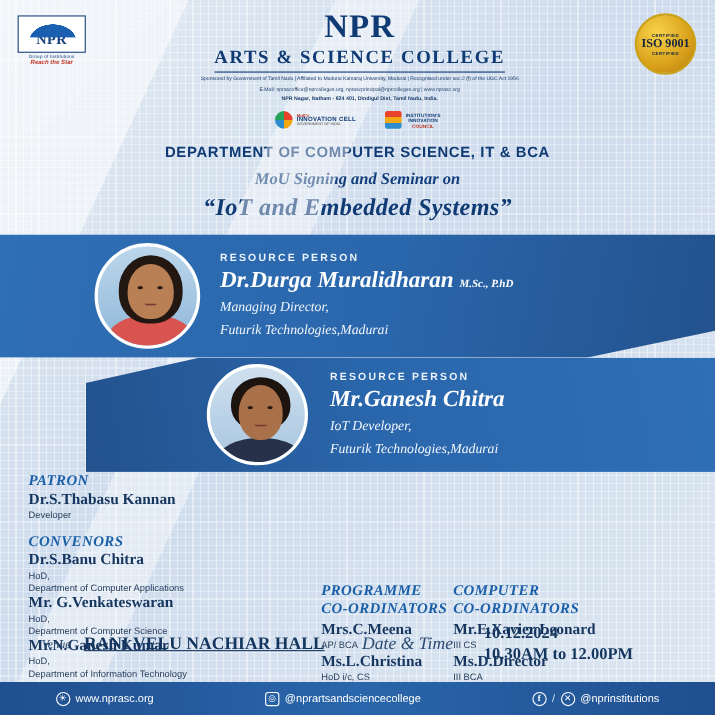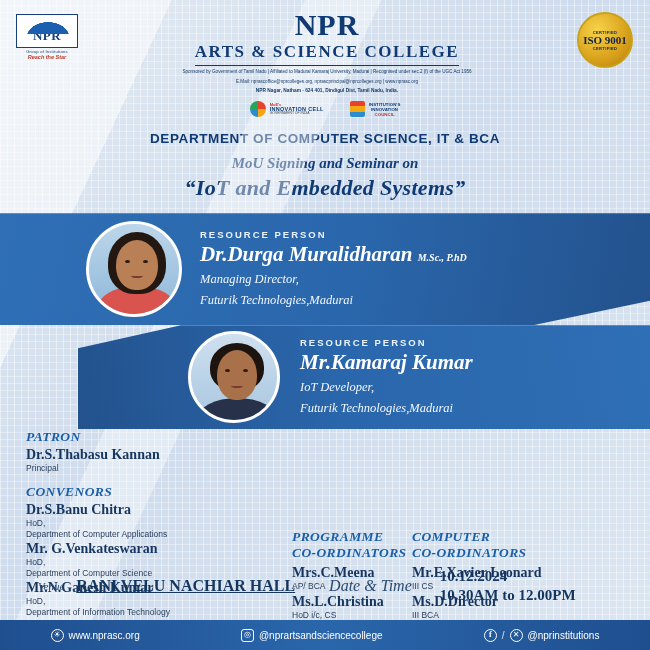--- a/index.html
+++ b/index.html
@@ -335,34 +335,34 @@
         <div class="f-hair" style="left:19px;top:9px;width:54px;height:48px;background:#1d1410;"></div>
         <div class="f-skin" style="left:26px;top:16px;width:40px;height:50px;background:#a97149;"></div>
         <div class="f-eye" style="left:34px;top:35px;"></div>
         <div class="f-eye" style="left:52px;top:35px;"></div>
         <div class="f-mouth" style="left:40px;top:50px;"></div>
       </div>
     </div>
     <div class="txt">
       <div class="rp-label">RESOURCE PERSON</div>
       <div class="rp-name">
-        <span>Mr.Kamaraj Kumar</span>
+        <span>Mr.Ganesh Chitra</span>
       </div>
       <div class="rp-role">IoT Developer,</div>
       <div class="rp-role">Futurik Technologies,Madurai</div>
     </div>
   </div>
 
   <div class="details" style="height:150px;">
 
     <div class="left-col">
       <div class="blk">
         <div class="col-head">PATRON</div>
         <div class="pname">Dr.S.Thabasu Kannan</div>
-        <div class="prole">Principal</div>
+        <div class="prole">Developer</div>
       </div>
 
       <div class="blk" style="margin-top:10px;">
         <div class="col-head">CONVENORS</div>
 
         <div class="pname">Dr.S.Banu Chitra</div>
         <div class="prole" style="white-space:pre-line;">HoD,
 Department of Computer Applications</div>
 
         <div class="pname">Mr. G.Venkateswaran</div>

